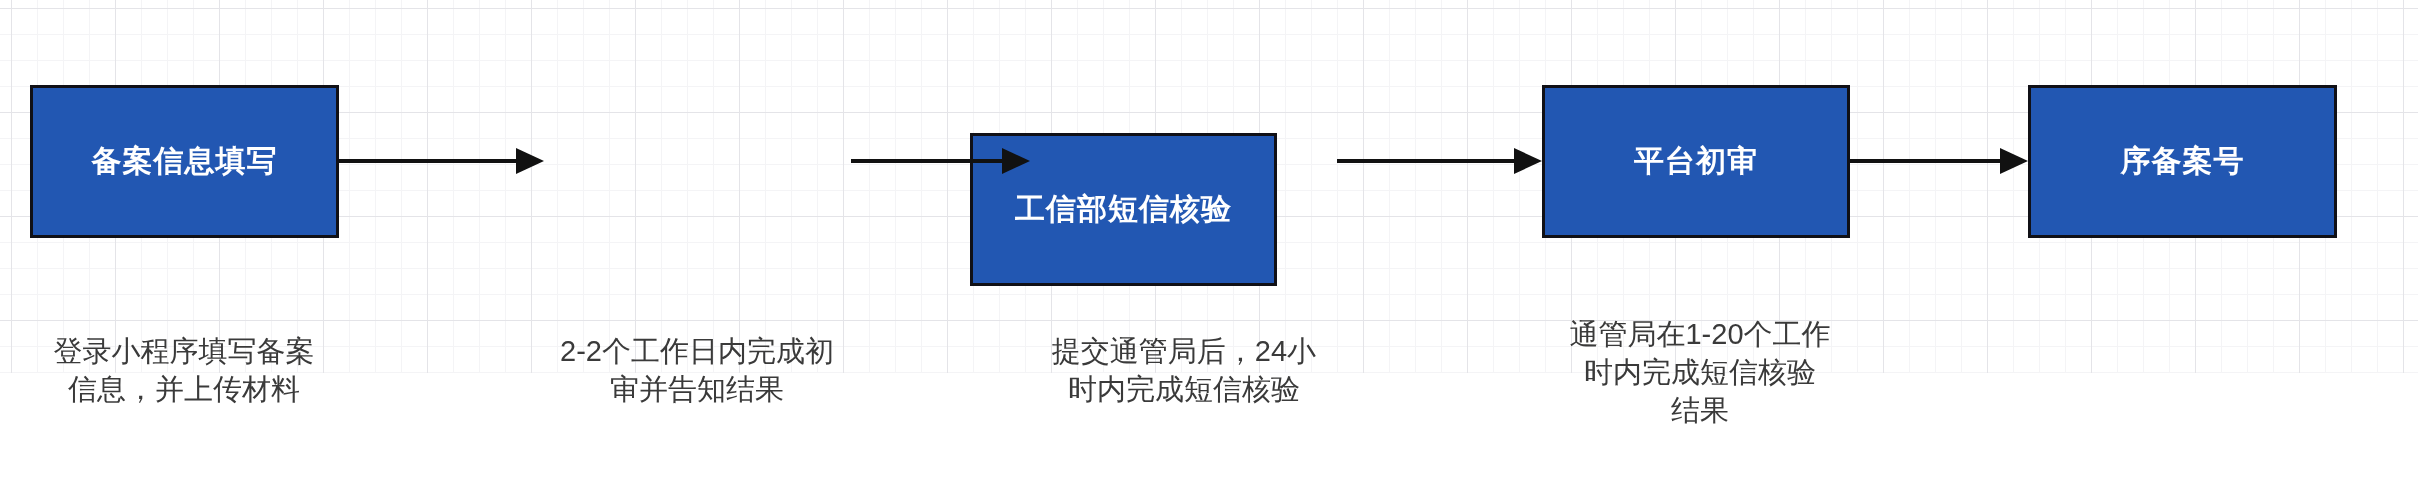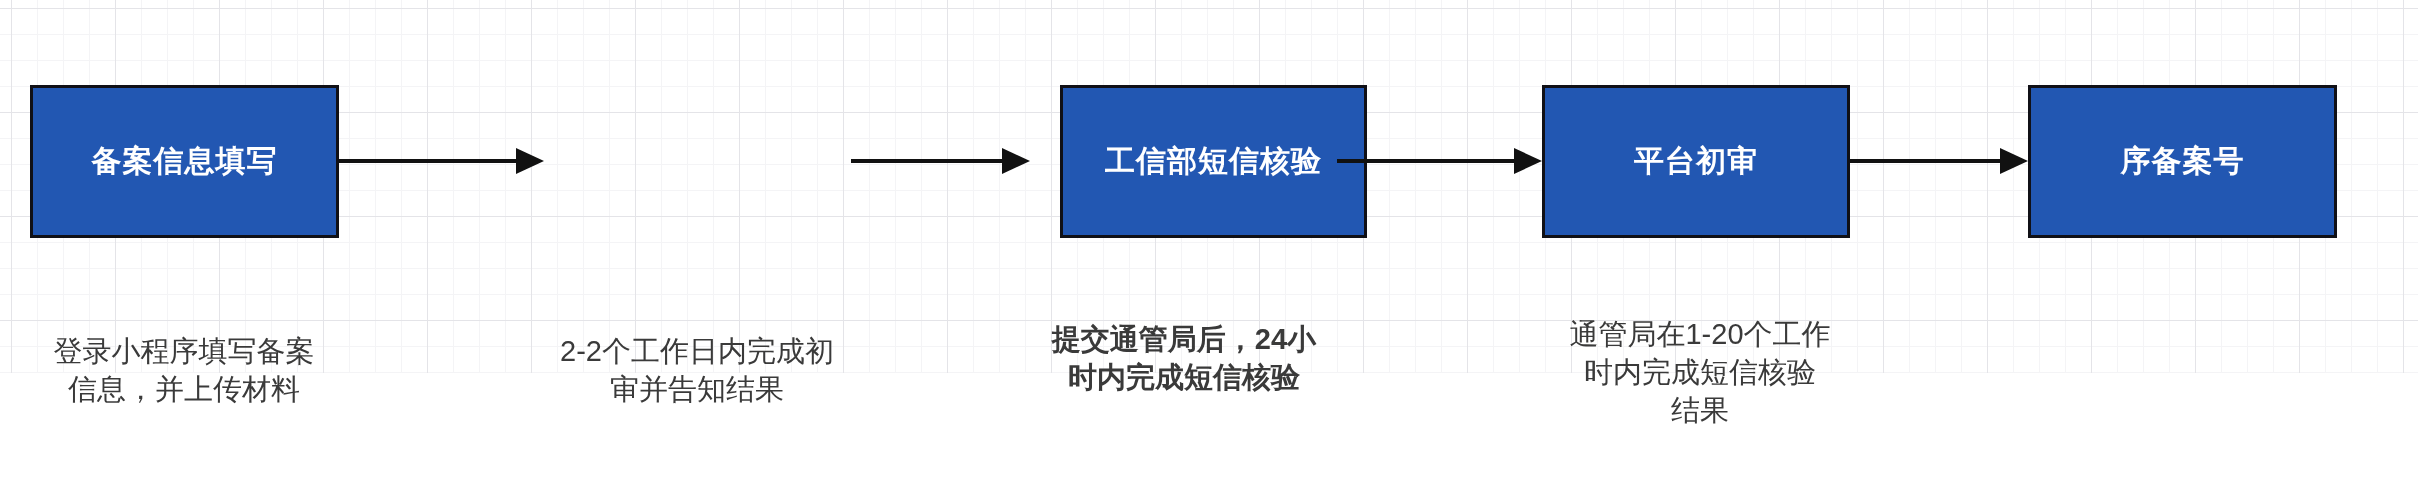--- a/index.html
+++ b/index.html
@@ -40,21 +40,21 @@
   }
   .node-label {
     color: #ffffff;
     font-size: 30px;
     font-weight: bold;
     letter-spacing: 1px;
     white-space: nowrap;
   }
   .node1 { left: 30px;   width: 309px; }
   .node2 { left: 544px;  width: 307px; }
-  .node3 { left: 1060px; width: 307px; }
+  .node3 { left: 970px; width: 307px; margin-top: 48px; }
   .node4 { left: 1542px; width: 308px; }
   .node5 { left: 2028px; width: 309px; }
 
   .arrow {
     position: absolute;
     top: 148px;
     height: 26px;
   }
   .arrow .shaft {
     position: absolute;
@@ -84,21 +84,21 @@
     width: 380px;
     text-align: center;
     color: #3a3a3a;
     font-size: 29px;
     font-weight: 500;
     line-height: 38px;
     white-space: pre-line;
   }
   .cap1 { left: -6px;   top: 332px; }
   .cap2 { left: 507px;  top: 332px; }
-  .cap3 { left: 994px;  top: 320px; font-weight: bold; }
+  .cap3 { left: 994px;  top: 332px; }
   .cap4 { left: 1510px; top: 315px; }
   .cap5 { left: 1970px; top: 332px; }
 </style>
 </head>
 <body>
 
 <div class="canvas">
 
   <div class="node node1">
     <span class="node-label">备案信息填写</span>

